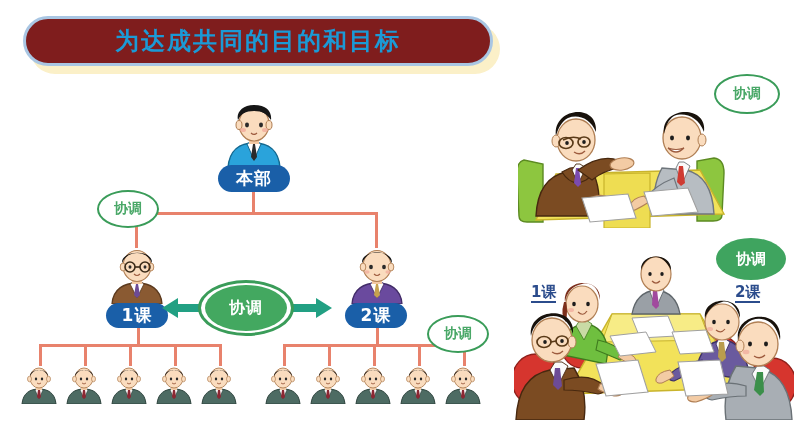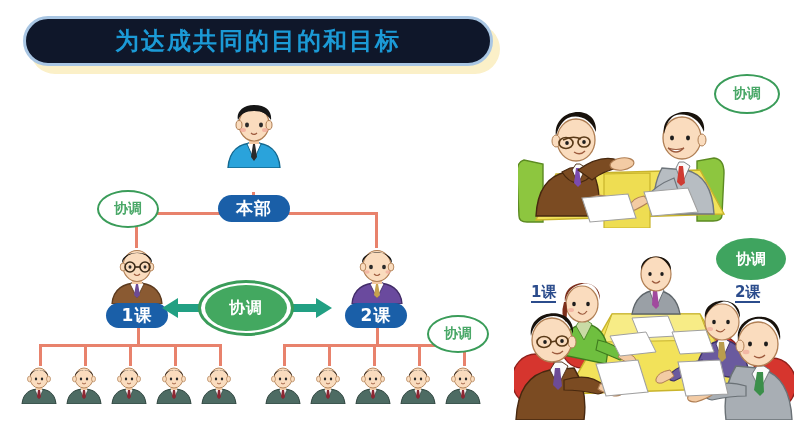--- a/index.html
+++ b/index.html
@@ -30,21 +30,21 @@
     height: 50px;
     background: #fbf0c8;
     border-radius: 26px;
   }
   .title-box {
     position: absolute;
     left: 23px;
     top: 16px;
     width: 470px;
     height: 50px;
-    background: #0f172a;
+    background: #7f1d1d;
     border: 3px solid #a9c6e3;
     border-radius: 26px;
     box-sizing: border-box;
     display: flex;
     align-items: center;
     justify-content: center;
   }
   .title-text {
     color: #1b9ad6;
     font-size: 24px;
@@ -68,21 +68,21 @@
     color: #ffffff;
     border-radius: 14px;
     font-size: 17px;
     font-weight: bold;
     display: flex;
     align-items: center;
     justify-content: center;
     letter-spacing: 1px;
     white-space: nowrap;
   }
-  .badge-hq { left: 218px; top: 165px; width: 72px; height: 27px; margin-top: 30px; }
+  .badge-hq { left: 218px; top: 165px; width: 72px; height: 27px; }
   .badge-d1 { left: 106px; top: 303px; width: 62px; height: 25px; }
   .badge-d2 { left: 345px; top: 303px; width: 62px; height: 25px; }
 
   
   .fig { position: absolute; }
   .fig-hq { left: 222px; top: 102px; width: 64px; height: 66px; }
   .fig-d1 { left: 108px; top: 246px; width: 58px; height: 58px; }
   .fig-d2 { left: 348px; top: 246px; width: 58px; height: 58px; }
 
   

